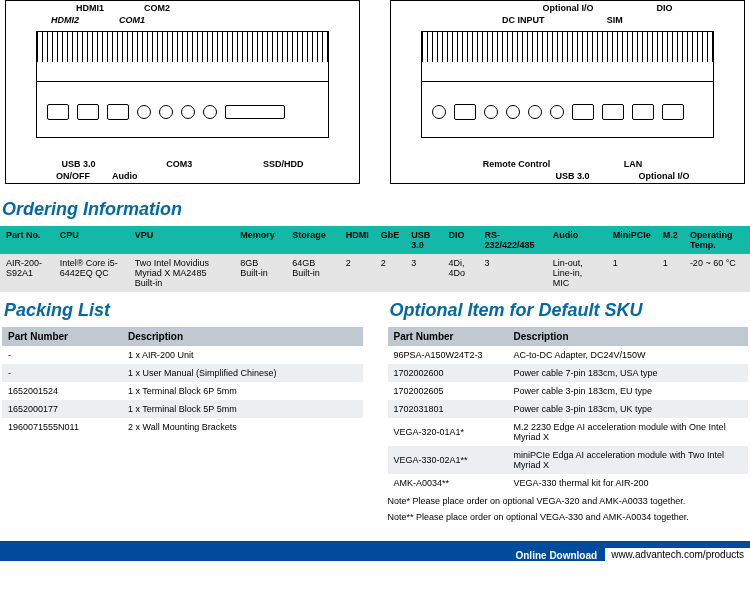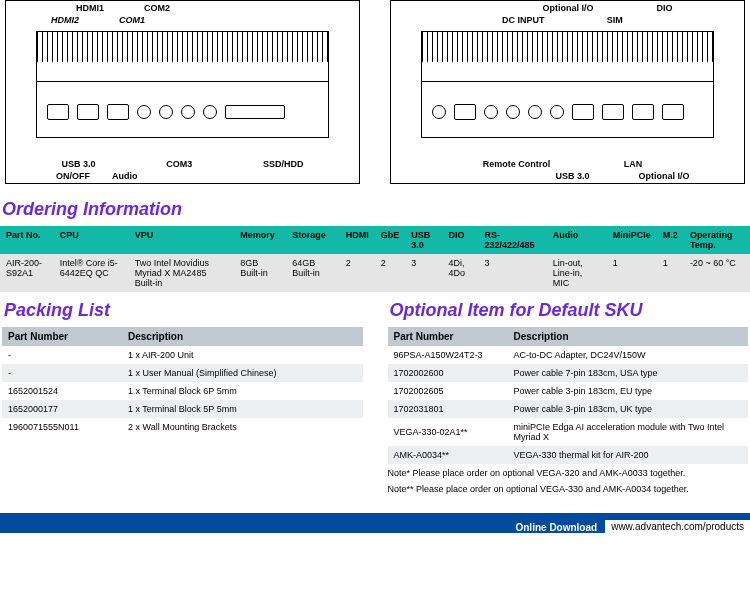--- a/index.html
+++ b/index.html
@@ -61,21 +61,21 @@
   .port-row {
     position:absolute;
     bottom:10px; left:10px; right:10px; height:30px;
     display:flex; gap:8px; align-items:center; z-index:2;
   }
   .port { width:22px; height:16px; border:1px solid #000; border-radius:2px; }
   .port.round { width:14px; height:14px; border-radius:50%; }
   .port.wide { width:60px; height:14px; }
 
   h2.section-title {
-    color: #6d28d9;
+    color: #0369a1;
     font-style: italic;
     font-weight: bold;
     font-size: 18px;
     margin: 8px 0 6px 2px;
   }
 
   .two-col {
     display: flex;
     gap: 25px;
     padding: 0 2px;
@@ -311,20 +311,24 @@
           </tr>
           <tr>
             <td class="col-pn">1702002605</td>
             <td>Power cable 3-pin 183cm, EU type</td>
           </tr>
           <tr>
             <td class="col-pn">1702031801</td>
             <td>Power cable 3-pin 183cm, UK type</td>
           </tr>
           <tr>
+            <td class="col-pn">VEGA-320-01A1*</td>
+            <td>M.2 2230 Edge AI acceleration module with One Intel Myriad X</td>
+          </tr>
+          <tr>
             <td class="col-pn">VEGA-330-02A1**</td>
             <td>miniPCIe Edga AI acceleration module with Two Intel Myriad X</td>
           </tr>
           <tr>
             <td class="col-pn">AMK-A0034**</td>
             <td>VEGA-330 thermal kit for AIR-200</td>
           </tr>
         </tbody>
     </table>
     <div class="notes">Note* Please place order on optional VEGA-320 and AMK-A0033 together.</div>

